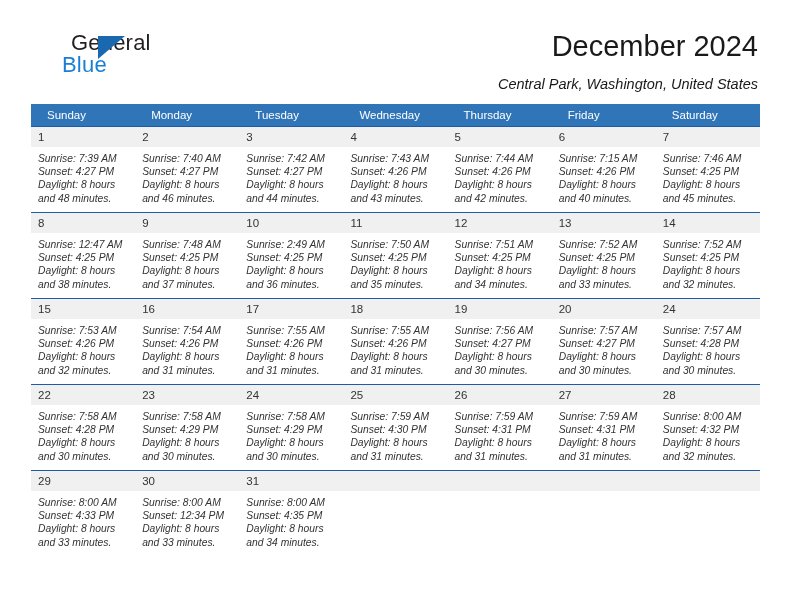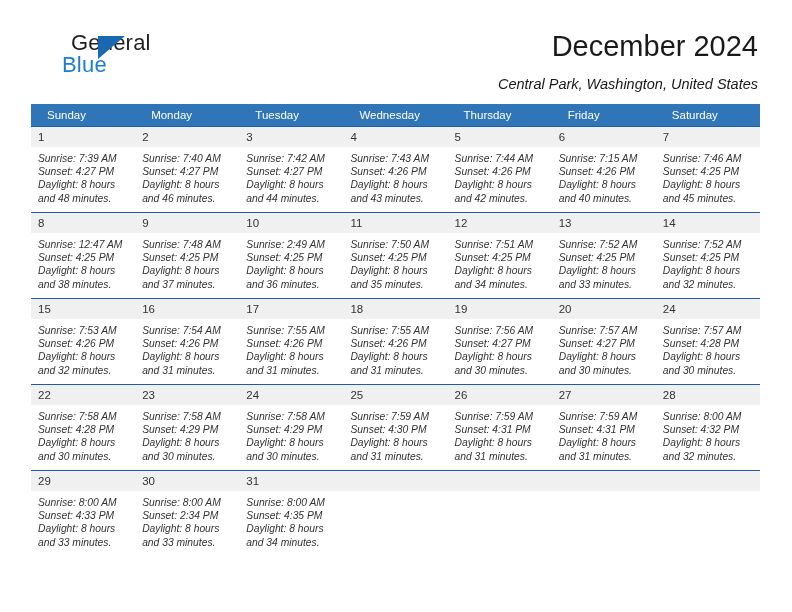--- a/index.html
+++ b/index.html
@@ -448,21 +448,21 @@
                 <div>Sunrise: 8:00 AM</div>
                 <div>Sunset: 4:33 PM</div>
                 <div>Daylight: 8 hours</div>
                 <div>and 33 minutes.</div>
               </div>
             </td>
             <td>
               <div class="daynum">30</div>
               <div class="cell-body">
                 <div>Sunrise: 8:00 AM</div>
-                <div>Sunset: 2:34 PM</div>
+                <div>Sunset: 12:34 PM</div>
                 <div>Daylight: 8 hours</div>
                 <div>and 33 minutes.</div>
               </div>
             </td>
             <td>
               <div class="daynum">31</div>
               <div class="cell-body">
                 <div>Sunrise: 8:00 AM</div>
                 <div>Sunset: 4:35 PM</div>
                 <div>Daylight: 8 hours</div>

